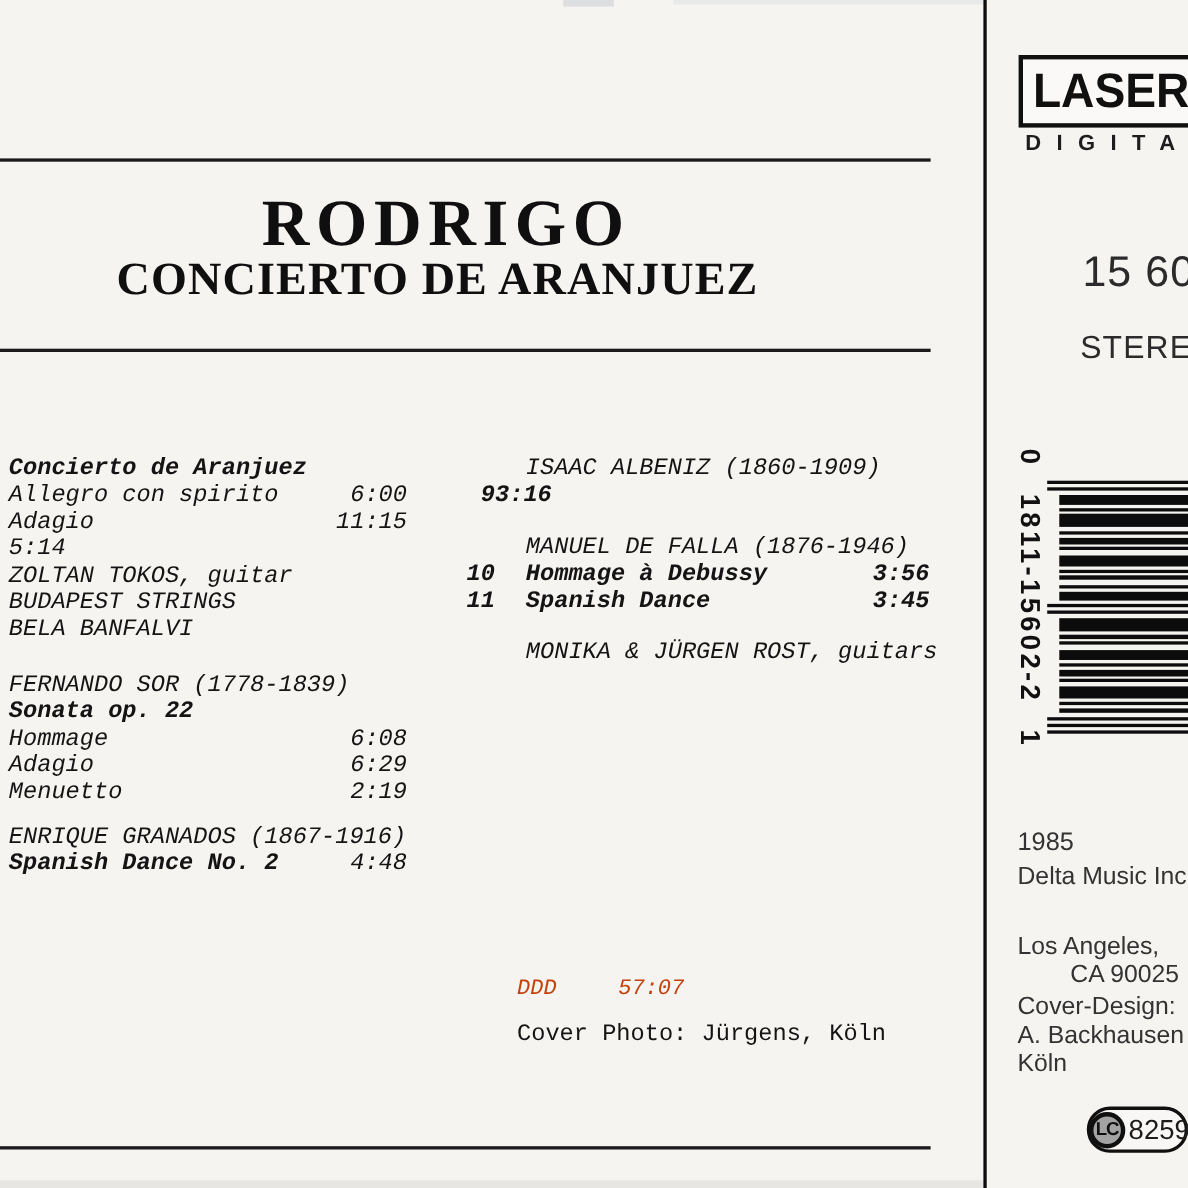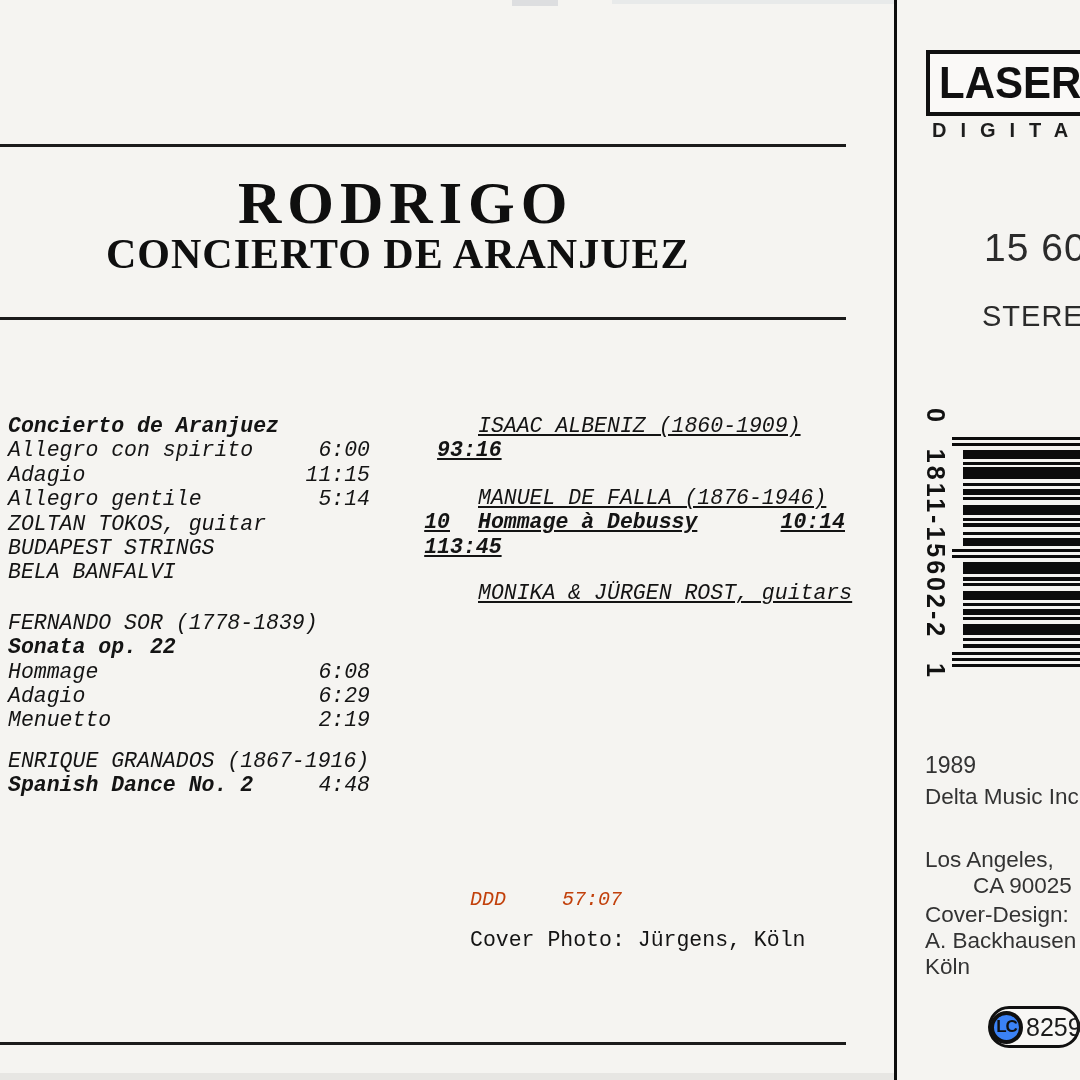--- a/index.html
+++ b/index.html
@@ -34,21 +34,21 @@
   }
 
   
   .tl{
     position:absolute;
     font-family:"Liberation Mono","DejaVu Sans Mono",monospace;
     font-style:italic;font-size:21.5px;line-height:24.4px;
     color:#141414;white-space:nowrap;
   }
   .tl-left{left:8px;top:414px;width:364px;}
-  .tl-right{left:424px;top:414px;width:422px;text-decoration:underline;}
+  .tl-right{left:424px;top:414px;width:422px;}
   .b{font-weight:bold;}
   .lrow{display:flex;justify-content:space-between;width:362px;gap:20px;}
   .rrow{display:flex;width:421px;}
   .rrow .tnum{width:26px;text-align:right;font-weight:bold;}
   .rrow .tname{margin-left:28px;flex:1;}
   .rrow .ttime{text-align:right;font-weight:bold;}
   .lrow .ttime{font-weight:normal;}
   .rindent{padding-left:54px;}
   .mt26{margin-top:26px;}
   .mt16{margin-top:16px;}
@@ -112,21 +112,21 @@
   
   .lc-badge{
     position:absolute;left:988px;top:1006px;width:92px;height:42px;
     border:3.5px solid #101010;border-radius:999px;
     display:flex;align-items:center;background:#f8f7f5;box-sizing:border-box;
   }
   .lc-circle{
     width:33px;height:33px;border:4px solid #101010;border-radius:50%;
     margin-left:-1px;display:flex;align-items:center;justify-content:center;
     font-weight:bold;font-size:17px;letter-spacing:-1px;color:#101010;
-    box-sizing:border-box;background:#3b82f6;flex:none;
+    box-sizing:border-box;background:#a3a3a3;flex:none;
   }
   .lc-num{font-size:25px;color:#1c1c1c;margin-left:3px;letter-spacing:0;}
 </style>
 </head>
 <body>
 
 <div class="page">
 
   <div class="scan-mark-a"></div>
   <div class="scan-mark-b"></div>
@@ -143,21 +143,20 @@
     <div class="b">Concierto de Aranjuez</div>
     <div class="lrow">
       <span>Allegro con spirito</span>
       <span class="ttime">6:00</span>
     </div>
     <div class="lrow">
       <span>Adagio</span>
       <span class="ttime">11:15</span>
     </div>
     <div class="lrow">
-      <span>Allegro gentile</span>
       <span class="ttime">5:14</span>
     </div>
     <div>ZOLTAN TOKOS, guitar</div>
     <div>BUDAPEST STRINGS</div>
     <div>BELA BANFALVI</div>
     <div class="mt26">FERNANDO SOR (1778-1839)</div>
     <div class="b">Sonata op. 22</div>
     <div class="lrow">
       <span>Hommage</span>
       <span class="ttime">6:08</span>
@@ -180,24 +179,25 @@
   <div class="tl tl-right">
     <div class="rindent">ISAAC ALBENIZ (1860-1909)</div>
     <div class="rrow">
       <span class="tnum">9</span>
       <span class="ttime">3:16</span>
     </div>
     <div class="rindent mt23">MANUEL DE FALLA (1876-1946)</div>
     <div class="rrow">
       <span class="tnum">10</span>
       <span class="tname b">Hommage à Debussy</span>
-      <span class="ttime">10:14</span>
+      <span class="ttime">3:56</span>
     </div>
     <div class="rrow">
       <span class="tnum">11</span>
+      <span class="tname b">Spanish Dance</span>
       <span class="ttime">3:45</span>
     </div>
     <div class="rindent mt22">MONIKA &amp; JÜRGEN ROST, guitars</div>
   </div>
 
   <div class="ddd-line">
     <span>DDD</span>
     <span class="total">57:07</span>
   </div>
   <div class="photo-line">Cover Photo: Jürgens, Köln</div>
@@ -235,21 +235,21 @@
       <div class="bar" style="top: 172px; height: 6px;"></div>
       <div class="bar" style="top: 180px; height: 3px;"></div>
       <div class="bar" style="top: 187px; height: 11px;"></div>
       <div class="bar" style="top: 201px; height: 3px;"></div>
       <div class="bar" style="top: 207px; height: 4px;"></div>
       <div class="bar long" style="top: 215px; height: 3px;"></div>
       <div class="bar long" style="top: 221px; height: 3px;"></div>
       <div class="bar long" style="top: 227px; height: 3px;"></div>
     </div>
 
-  <div class="addr y1989">1989</div>
+  <div class="addr y1989">1985</div>
   <div class="addr company">Delta Music Inc.,</div>
   <div class="addr city">Los Angeles,</div>
   <div class="addr zip">CA 90025</div>
   <div class="addr cdesign">Cover-Design:</div>
   <div class="addr designer">A. Backhausen</div>
   <div class="addr dcity">Köln</div>
 
   <div class="lc-badge">
     <span class="lc-circle">LC</span>
     <span class="lc-num">8259</span>

